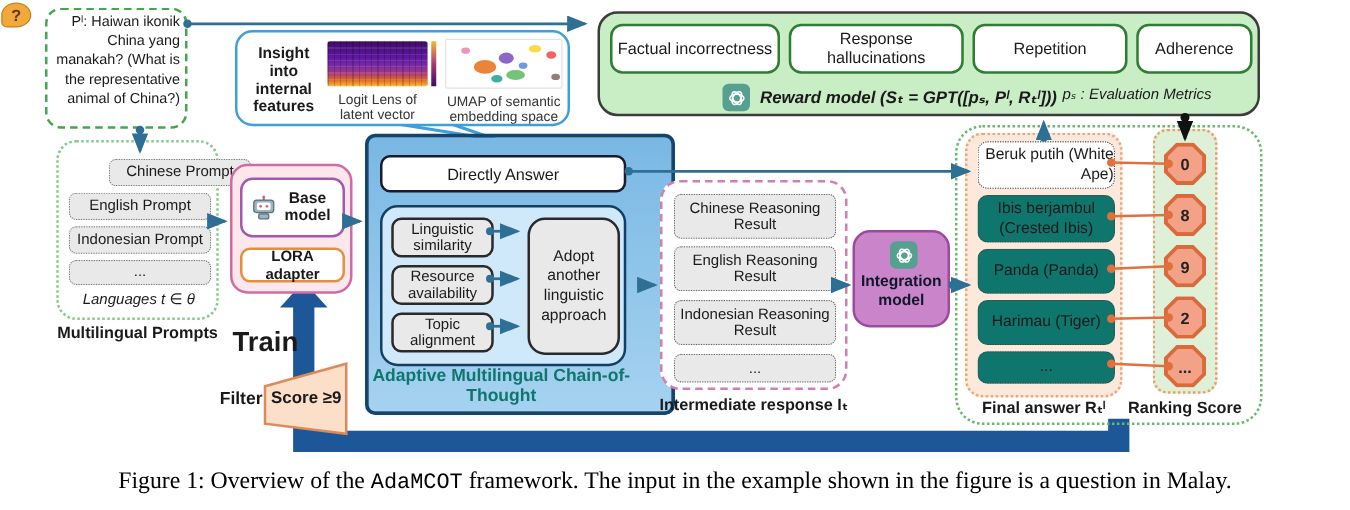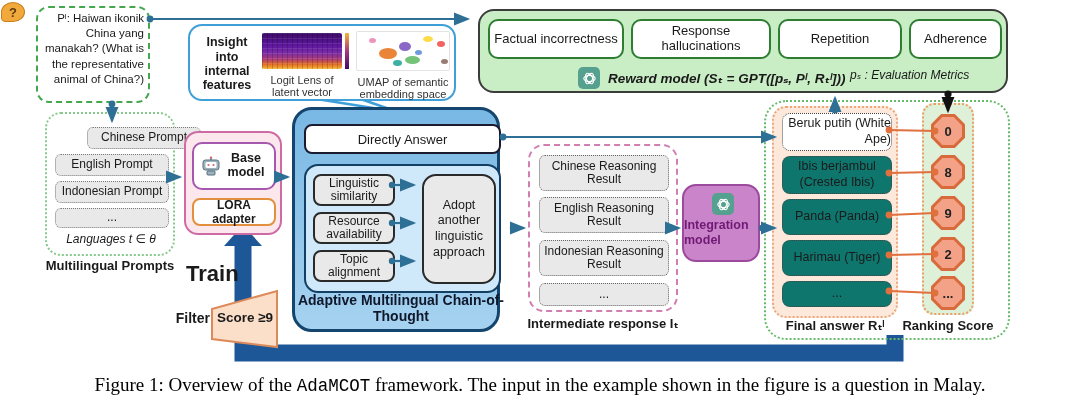--- a/index.html
+++ b/index.html
@@ -35,37 +35,37 @@
   .lang-note{left:6px;top:118px;width:116px;font-size:12px;font-style:italic;text-align:center;}
 
   
   .basegrp{left:184px;top:131px;width:98px;height:104px;background:#fce8ec;border:2px solid #cf6ba4;border-radius:14px;padding-left:10px;}
   .basemodel{left:6px;top:9px;width:84px;height:48px;background:#fff;border:2px solid #a558ae;border-radius:10px;
              font-size:12.5px;font-weight:bold;line-height:1.1;gap:4px;}
   .lora{left:6px;top:65px;width:84px;height:28px;background:#fff;border:2px solid #e2903d;border-radius:8px;
         font-size:12px;font-weight:bold;}
 
   
-  .amcot{left:292px;top:107px;width:208px;height:225px;border:3px solid #14456e;border-radius:20px;
+  .amcot{left:292px;top:107px;width:248px;height:225px;border:3px solid #14456e;border-radius:8px;
          background:linear-gradient(180deg,#79b8e4 0%,#a6d2f0 100%);}
   .directly{left:9px;top:14px;width:197px;height:30px;background:#fff;border:2px solid #1b1b2f;border-radius:8px;font-size:13px;}
   .amcot-inner{left:9px;top:54px;width:197px;height:129px;background:#cfe9fb;border:2.5px solid #123f63;border-radius:14px;}
   .factor{left:7px;width:82px;height:32px;background:#e9e9e9;border:2px solid #2a2a2a;border-radius:8px;font-size:12px;line-height:1.1;}
   .adopt{left:116px;top:8px;width:74px;height:110px;background:#e9e9e9;border:2px solid #2a2a2a;border-radius:14px;
          font-size:12.5px;line-height:1.25;}
-  .amcot-label{left:292px;top:292px;width:218px;font-size:14px;font-weight:bold;text-align:center;line-height:1.15;color:#0f172a;}
+  .amcot-label{left:292px;top:292px;width:218px;font-size:14px;font-weight:bold;text-align:center;line-height:1.15;color:#0f766e;}
 
   
   .inter{left:528px;top:144px;width:150px;height:168px;border:2px dashed #d07fb0;border-radius:16px;background:#fff;}
   .inter .gitem{border-style:dotted;border-color:#666;}
   .inter-label{left:508px;top:316px;width:190px;font-size:13px;font-weight:bold;text-align:center;}
 
   
   .integ{left:682px;top:184px;width:78px;height:78px;background:#ca84ca;border:2.5px solid #9c4a9e;border-radius:14px;}
-  .integ-label{position:absolute;left:0;top:32px;width:100%;font-size:12.5px;font-weight:bold;line-height:1.2;text-align:left;color:#701a75;}
+  .integ-label{position:absolute;left:0;top:32px;width:100%;font-size:12.5px;font-weight:bold;line-height:1.2;text-align:center;color:#0f172a;}
   .ai-chip{width:22px;height:22px;background:#55a08e;border-radius:5px;display:flex;align-items:center;justify-content:center;}
 
   
   .reward{left:478px;top:9px;width:530px;height:84px;background:#c9edc4;border:2.5px solid #3c3c3c;border-radius:16px;}
   .metric{top:8px;height:40px;background:#fff;border:2px solid #2e7d32;border-radius:10px;font-size:13px;line-height:1.15;}
   .reward-row{position:absolute;left:98px;top:54px;height:26px;display:flex;align-items:center;gap:8px;}
   .reward-label{font-size:13.5px;font-weight:bold;font-style:italic;}
   .eval-note{position:absolute;right:4px;top:57px;width:152px;font-size:12px;font-style:italic;text-align:left;}
 
   

